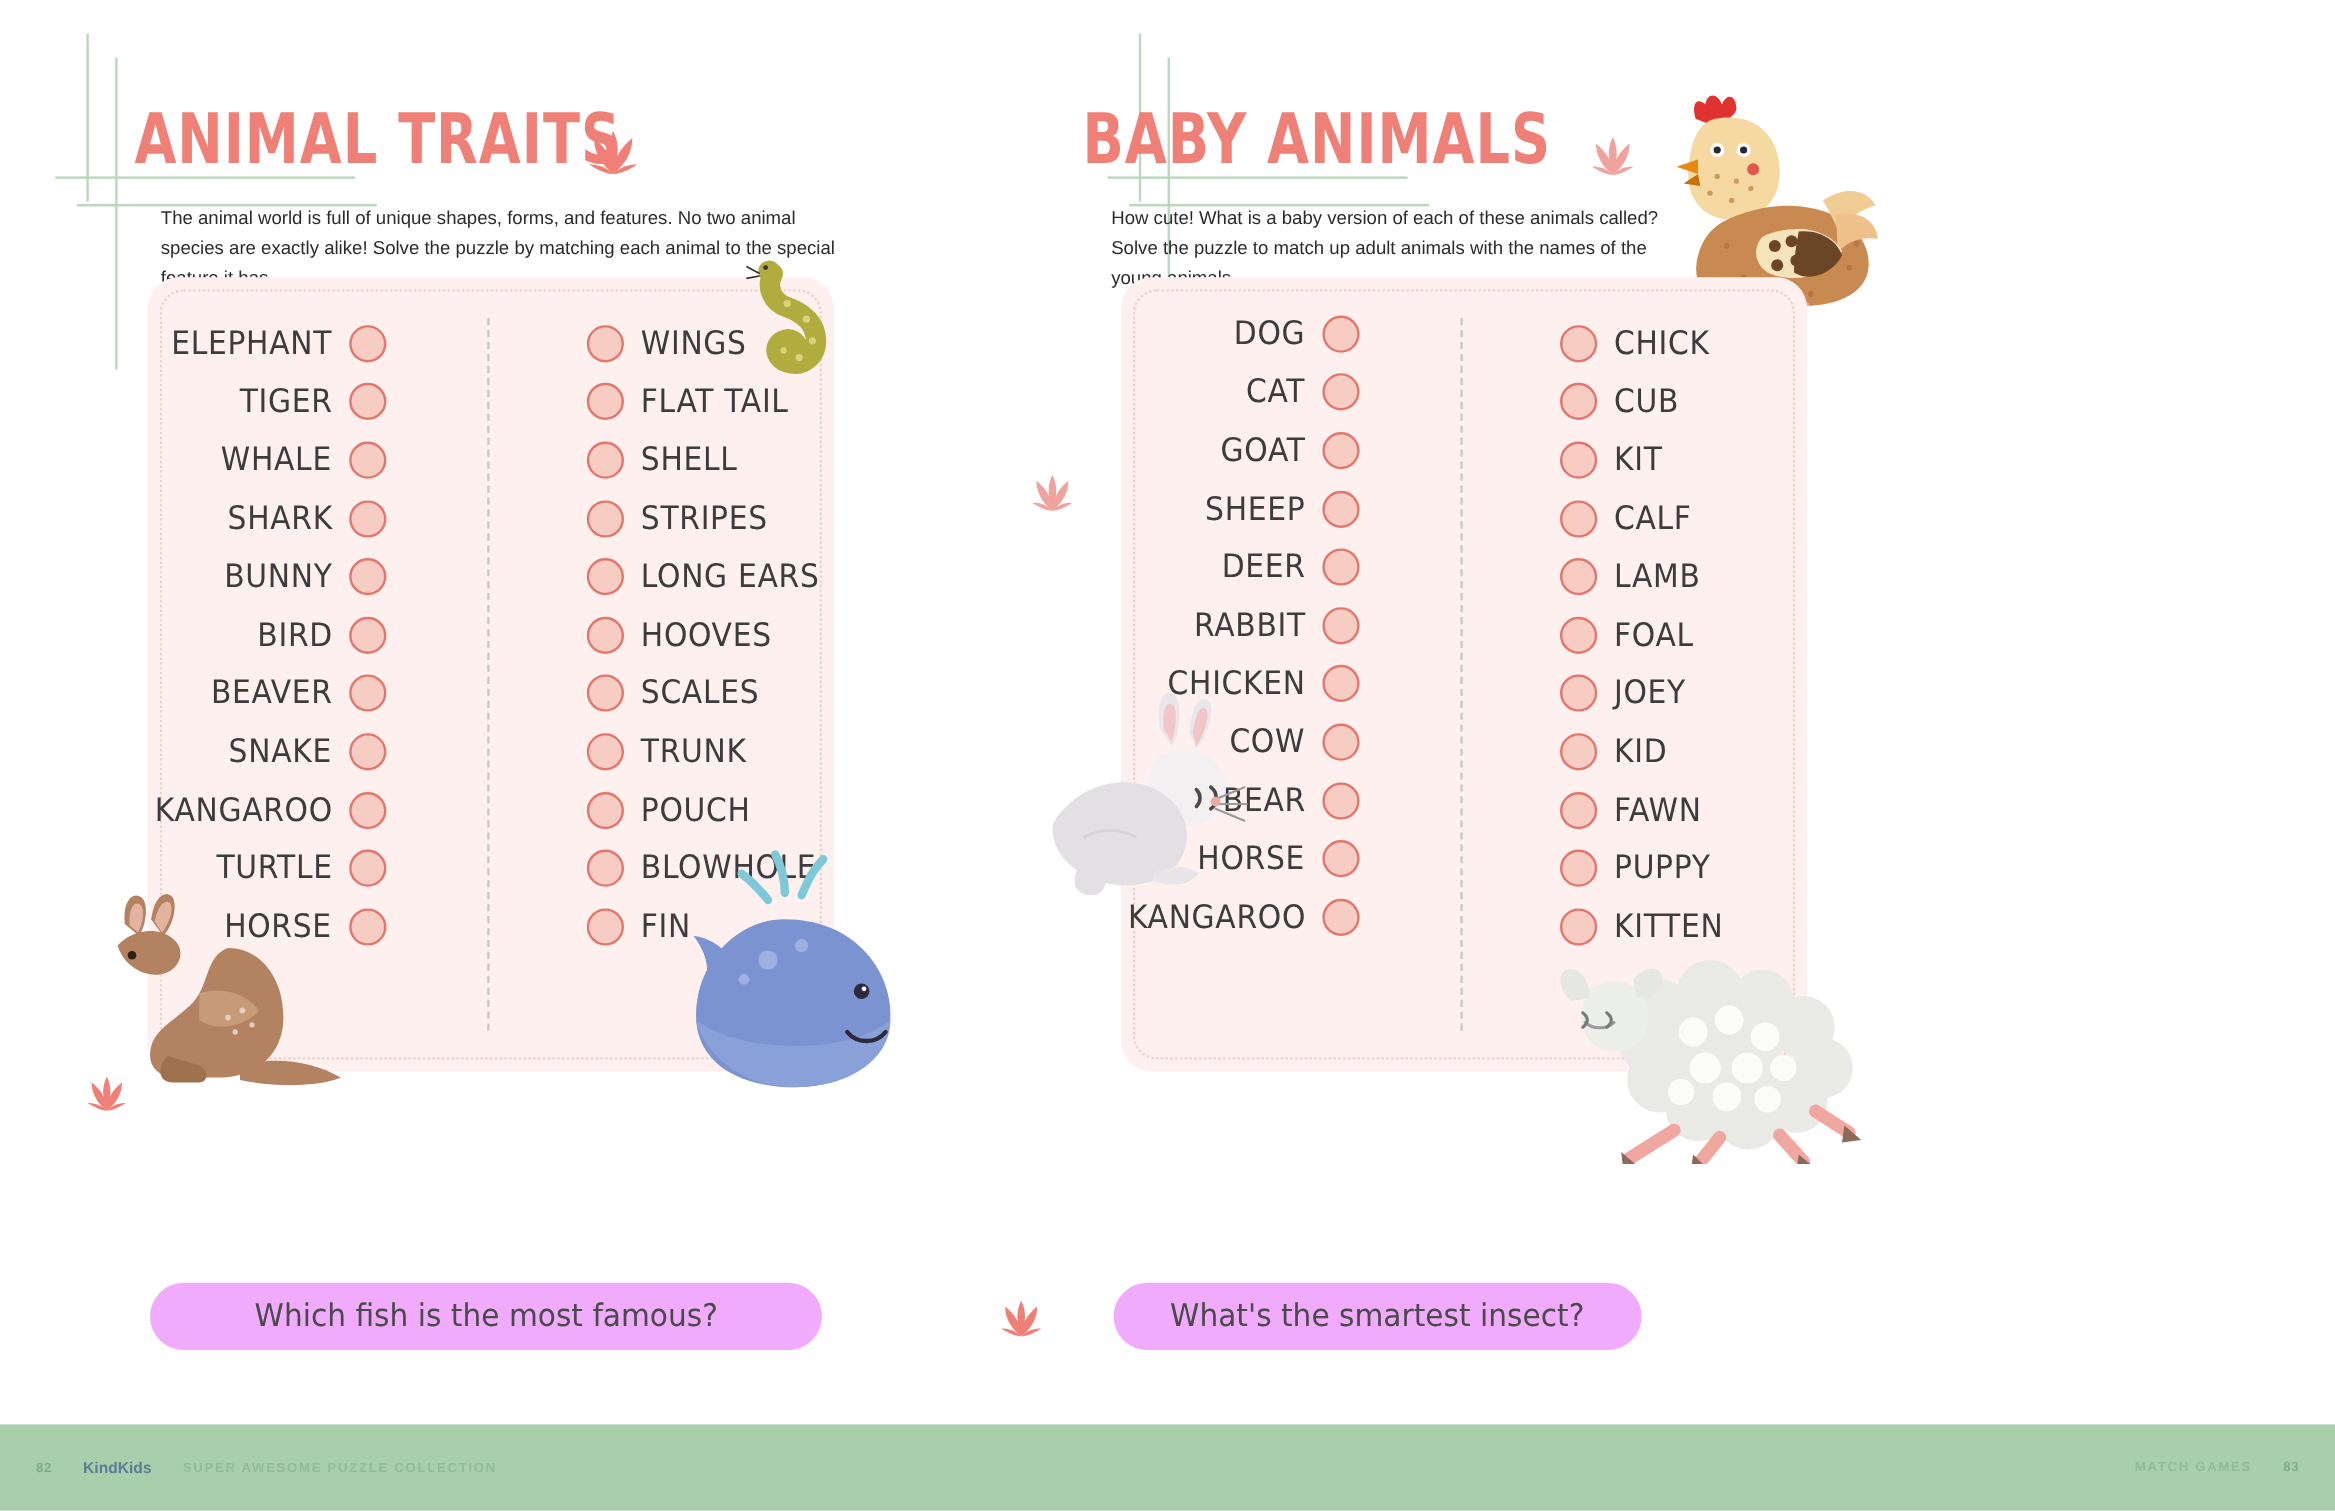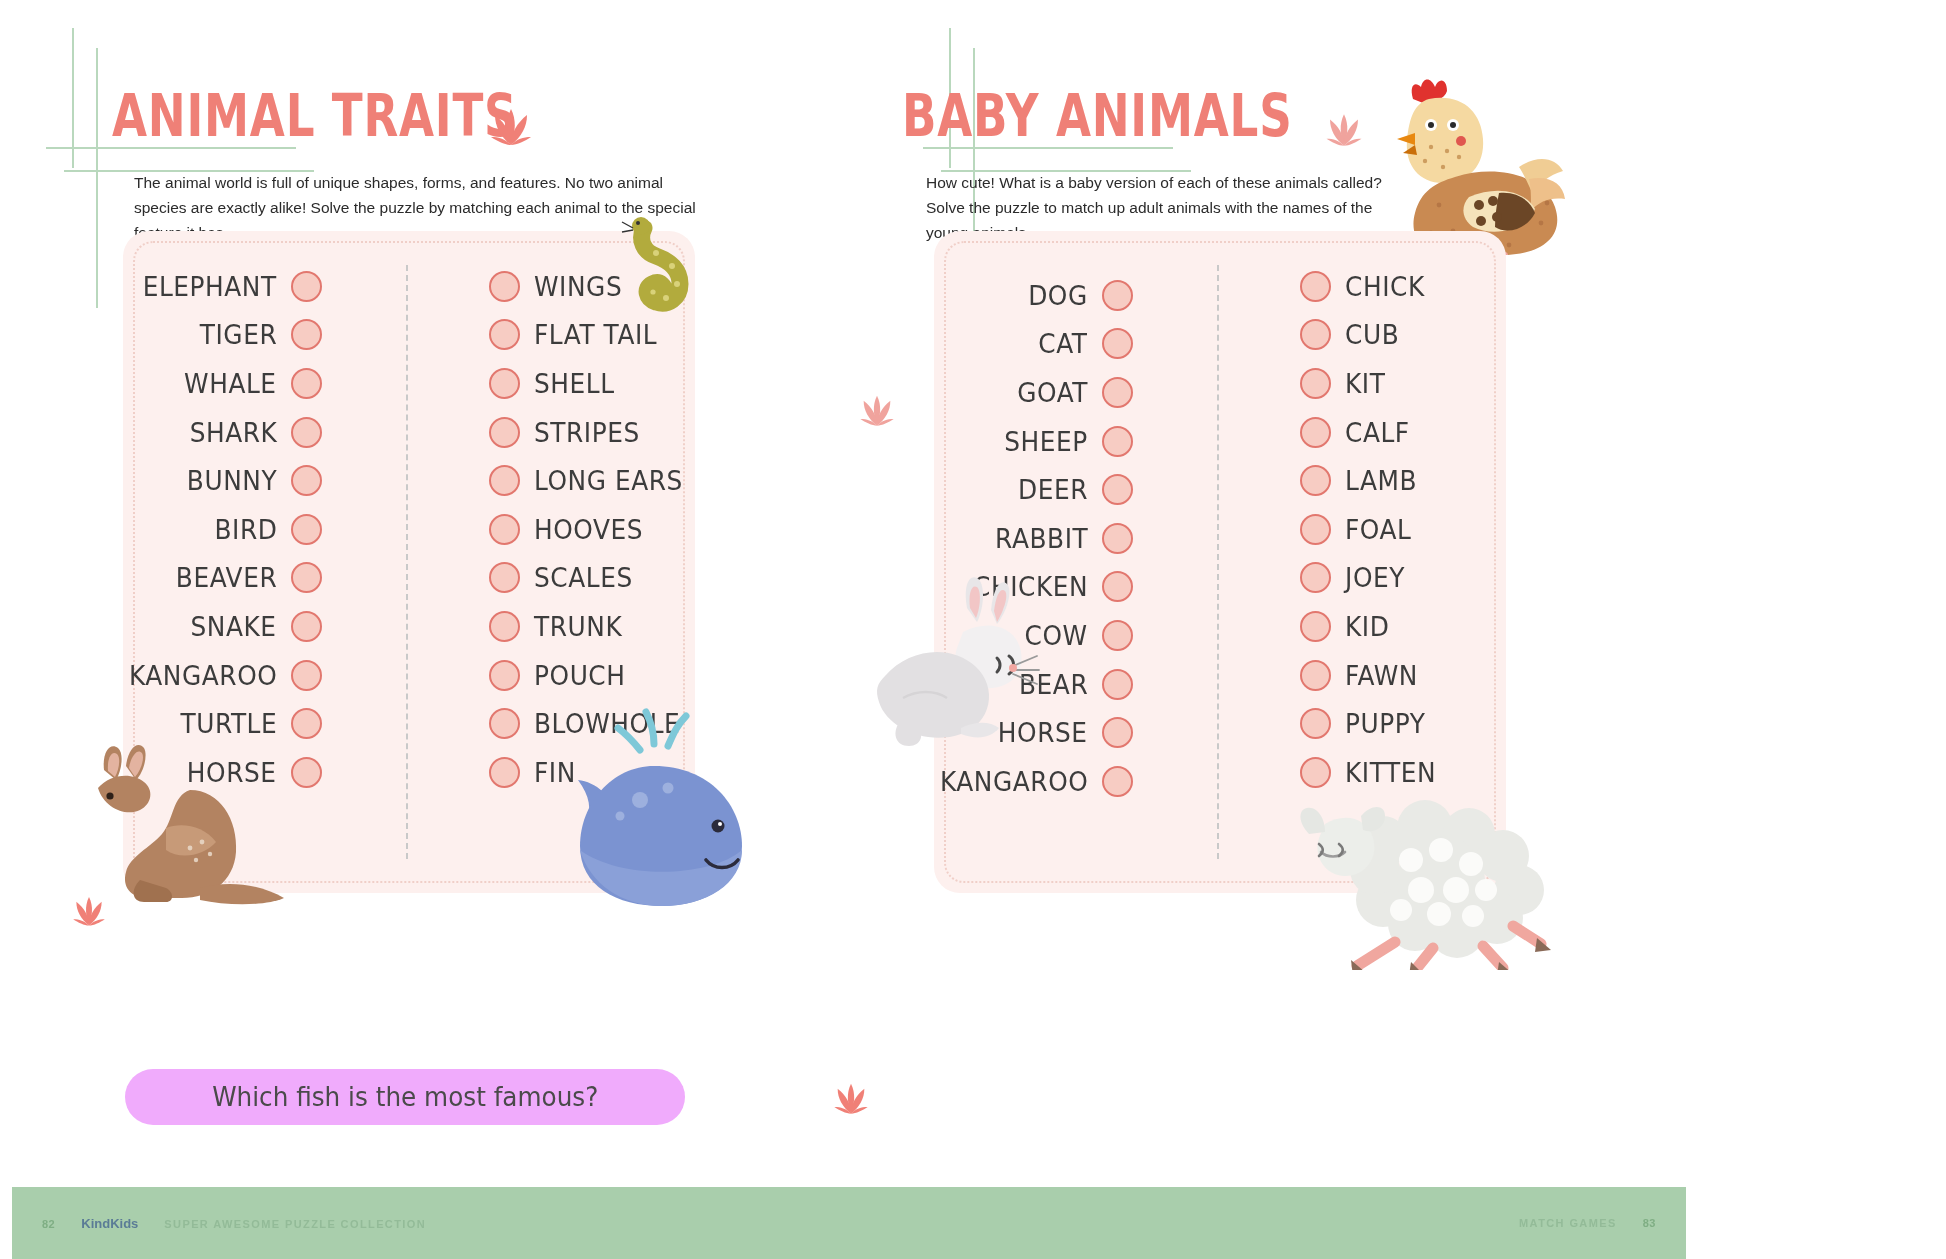--- a/index.html
+++ b/index.html
@@ -105,22 +105,22 @@
     font-family:"DejaVu Sans", sans-serif;
     font-size:26px;
     color:#4a4a4a;
     white-space:nowrap;
     transform:scaleX(0.95);
   }
 
   
   .footer {
     position:absolute;
-    left:12px; bottom:0;
-    width:1674px; height:72px;
+    left:0; bottom:0;
+    width:1946px; height:72px;
     background:#a9ceac;
   }
   .footer .fl, .footer .fr {
     position:absolute; top:50%; transform:translateY(-50%);
     display:flex; align-items:center; gap:26px;
     font-size:11px; letter-spacing:1.4px;
   }
   .footer .fl { left:30px; }
   .footer .fr { right:30px;justify-content:center; }
   .pgnum { color:#7fae84; font-weight:bold; letter-spacing:0.5px; }
@@ -395,21 +395,21 @@
         <path d="M106 214 L96 222 M106 214 L106 224 M106 214 L116 222"></path>
         <path d="M138 214 L128 222 M138 214 L138 224 M138 214 L148 222"></path>
       </g>
     </svg>
 
     <div class="card" style="left:-47px;top:231px;width:572px;height:662px;">
       <div class="card-dash"></div>
       <div class="divider" style="left:283px;"></div>
     </div>
 
-    <div class="col" style="left:-30px;top:271px;width:182px;">
+    <div class="col" style="left:-30px;top:254px;width:182px;">
       <div class="row left">
           <span class="word">DOG</span>
           <span class="dot"></span>
         </div>
       <div class="row left">
           <span class="word">CAT</span>
           <span class="dot"></span>
         </div>
       <div class="row left">
           <span class="word">GOAT</span>
@@ -574,20 +574,23 @@
     <svg class="sprout" style="left:-150px;top:1070px;" width="40" height="44" viewBox="0 0 48 52">
       <g fill="#f08077">
         <path d="M24 52 C20 40 18 28 24 16 C30 28 28 40 24 52 Z"></path>
         <path d="M24 52 C14 44 8 34 8 22 C18 30 24 40 24 52 Z"></path>
         <path d="M24 52 C34 44 40 34 40 22 C30 30 24 40 24 52 Z"></path>
         <path d="M24 52 C18 46 12 44 4 44 C10 48 18 52 24 52 Z"></path>
         <path d="M24 52 C30 46 36 44 44 44 C38 48 30 52 24 52 Z"></path>
       </g>
     </svg>
 
+    <div class="banner" style="left:-53px;top:1069px;width:440px;">
+      <span>What's the smartest insect?</span>
+    </div>
   </div>
 </div>
 
 <div class="footer">
   <div class="fl">
     <span class="pgnum">82</span>
     <span class="brand">KindKids</span>
     <span class="series">SUPER AWESOME PUZZLE COLLECTION</span>
   </div>
   <div class="fr">

